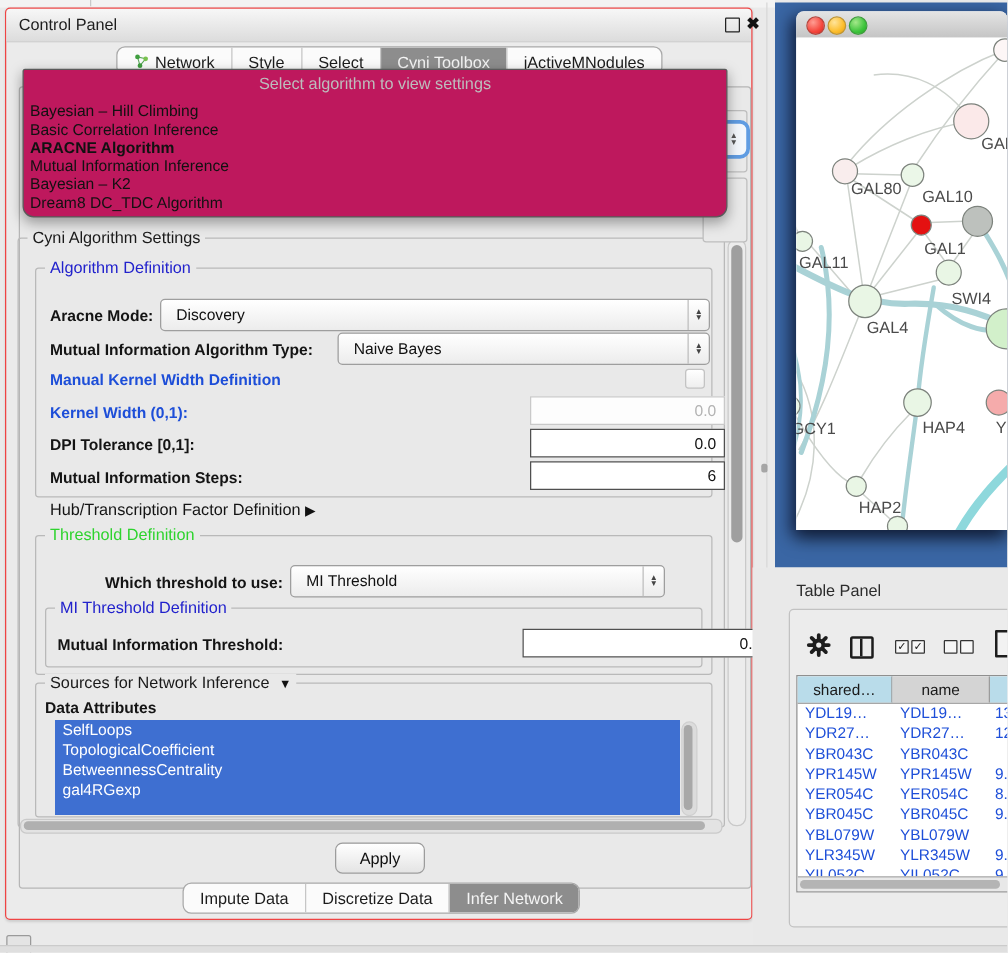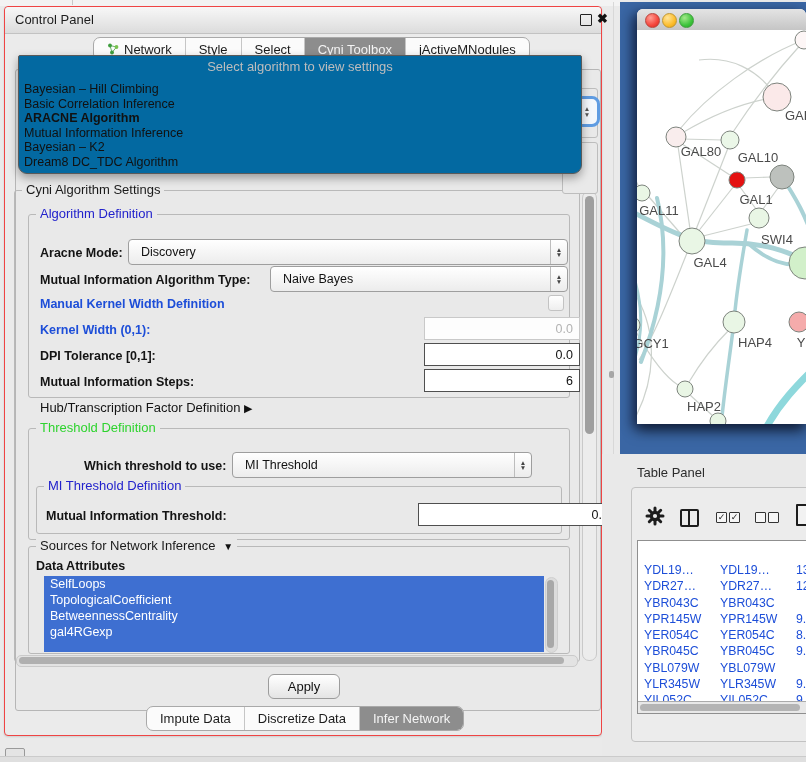--- a/index.html
+++ b/index.html
@@ -39,21 +39,21 @@
   .combo .cv{padding-left:12px;flex:1;}
   .combo .stepper{width:16px;align-self:stretch;border-left:1px solid #bdbdbd;display:flex;flex-direction:column;
       align-items:center;justify-content:center;font-size:6.5px;color:#444;line-height:5.5px;}
   .tfield{position:absolute;background:#fff;border:1px solid #4f4f4f;font-size:12.5px;color:#111;
       display:flex;align-items:center;justify-content:flex-end;padding:0 6px;}
   .tfield.disabled{border-color:#c9c9c9;color:#b3b3b3;background:#fdfdfd;}
   .checkbox{position:absolute;width:14px;height:14px;border:1px solid #c3c3c3;border-radius:3px;
       background:linear-gradient(#ffffff,#eeeeee);}
 
   
-  .popup{position:absolute;left:18px;top:55px;width:562px;height:117px;background:#0369a1;
+  .popup{position:absolute;left:18px;top:55px;width:562px;height:117px;background:#be185d;
       border:1px solid #5a5a5a;border-radius:2px 2px 9px 9px;box-shadow:0 4px 10px rgba(0,0,0,.35);z-index:60;overflow:hidden;}
   .popup-header{text-align:center;color:#bdbdbd;font-size:13px;padding-top:3px;height:23px;}
   .popup-item{font-size:12.5px;line-height:14.6px;padding-left:5px;color:#111;white-space:nowrap;}
   .popup-item.bold{font-weight:bold;}
 
   
   .frag{position:absolute;border:1px solid #bdbdbd;border-radius:3px;background:#e9e9e9;z-index:5;}
   .focus-combo{position:absolute;left:574px;top:96px;width:20px;height:25px;border:3px solid #5f9ce2;
       border-radius:8px;background:#f3f7fc;z-index:6;display:flex;flex-direction:column;align-items:center;
       justify-content:center;font-size:6.5px;color:#555;line-height:5.5px;}
@@ -386,20 +386,31 @@
     <circle cx="10" cy="10" r="2.1" fill="#ececec"></circle>
   </svg>
   <div class="col-icon"></div>
   <span class="cb-ico" style="left:716px;top:512px;">✓</span>
   <span class="cb-ico" style="left:729px;top:512px;">✓</span>
   <span class="cb-ico" style="left:755px;top:512px;"></span>
   <span class="cb-ico" style="left:768px;top:512px;"></span>
   <div class="page-icon"></div>
 
   <div class="tbl">
+    <div class="thead">
+      <div class="thcell blue" style="width:76px;">
+        <span>shared…</span>
+      </div>
+      <div class="thcell gray" style="width:78px;">
+        <span>name</span>
+      </div>
+      <div class="thcell blue" style="flex:1;border-right:none;">
+        <span></span>
+      </div>
+    </div>
     <div id="table-rows">
         <div class="trow">
           <div class="tcell c0">YDL19…</div>
           <div class="tcell c1">YDL19…</div>
           <div class="tcell c2">13</div>
         </div>
         <div class="trow">
           <div class="tcell c0">YDR27…</div>
           <div class="tcell c1">YDR27…</div>
           <div class="tcell c2">12</div>

